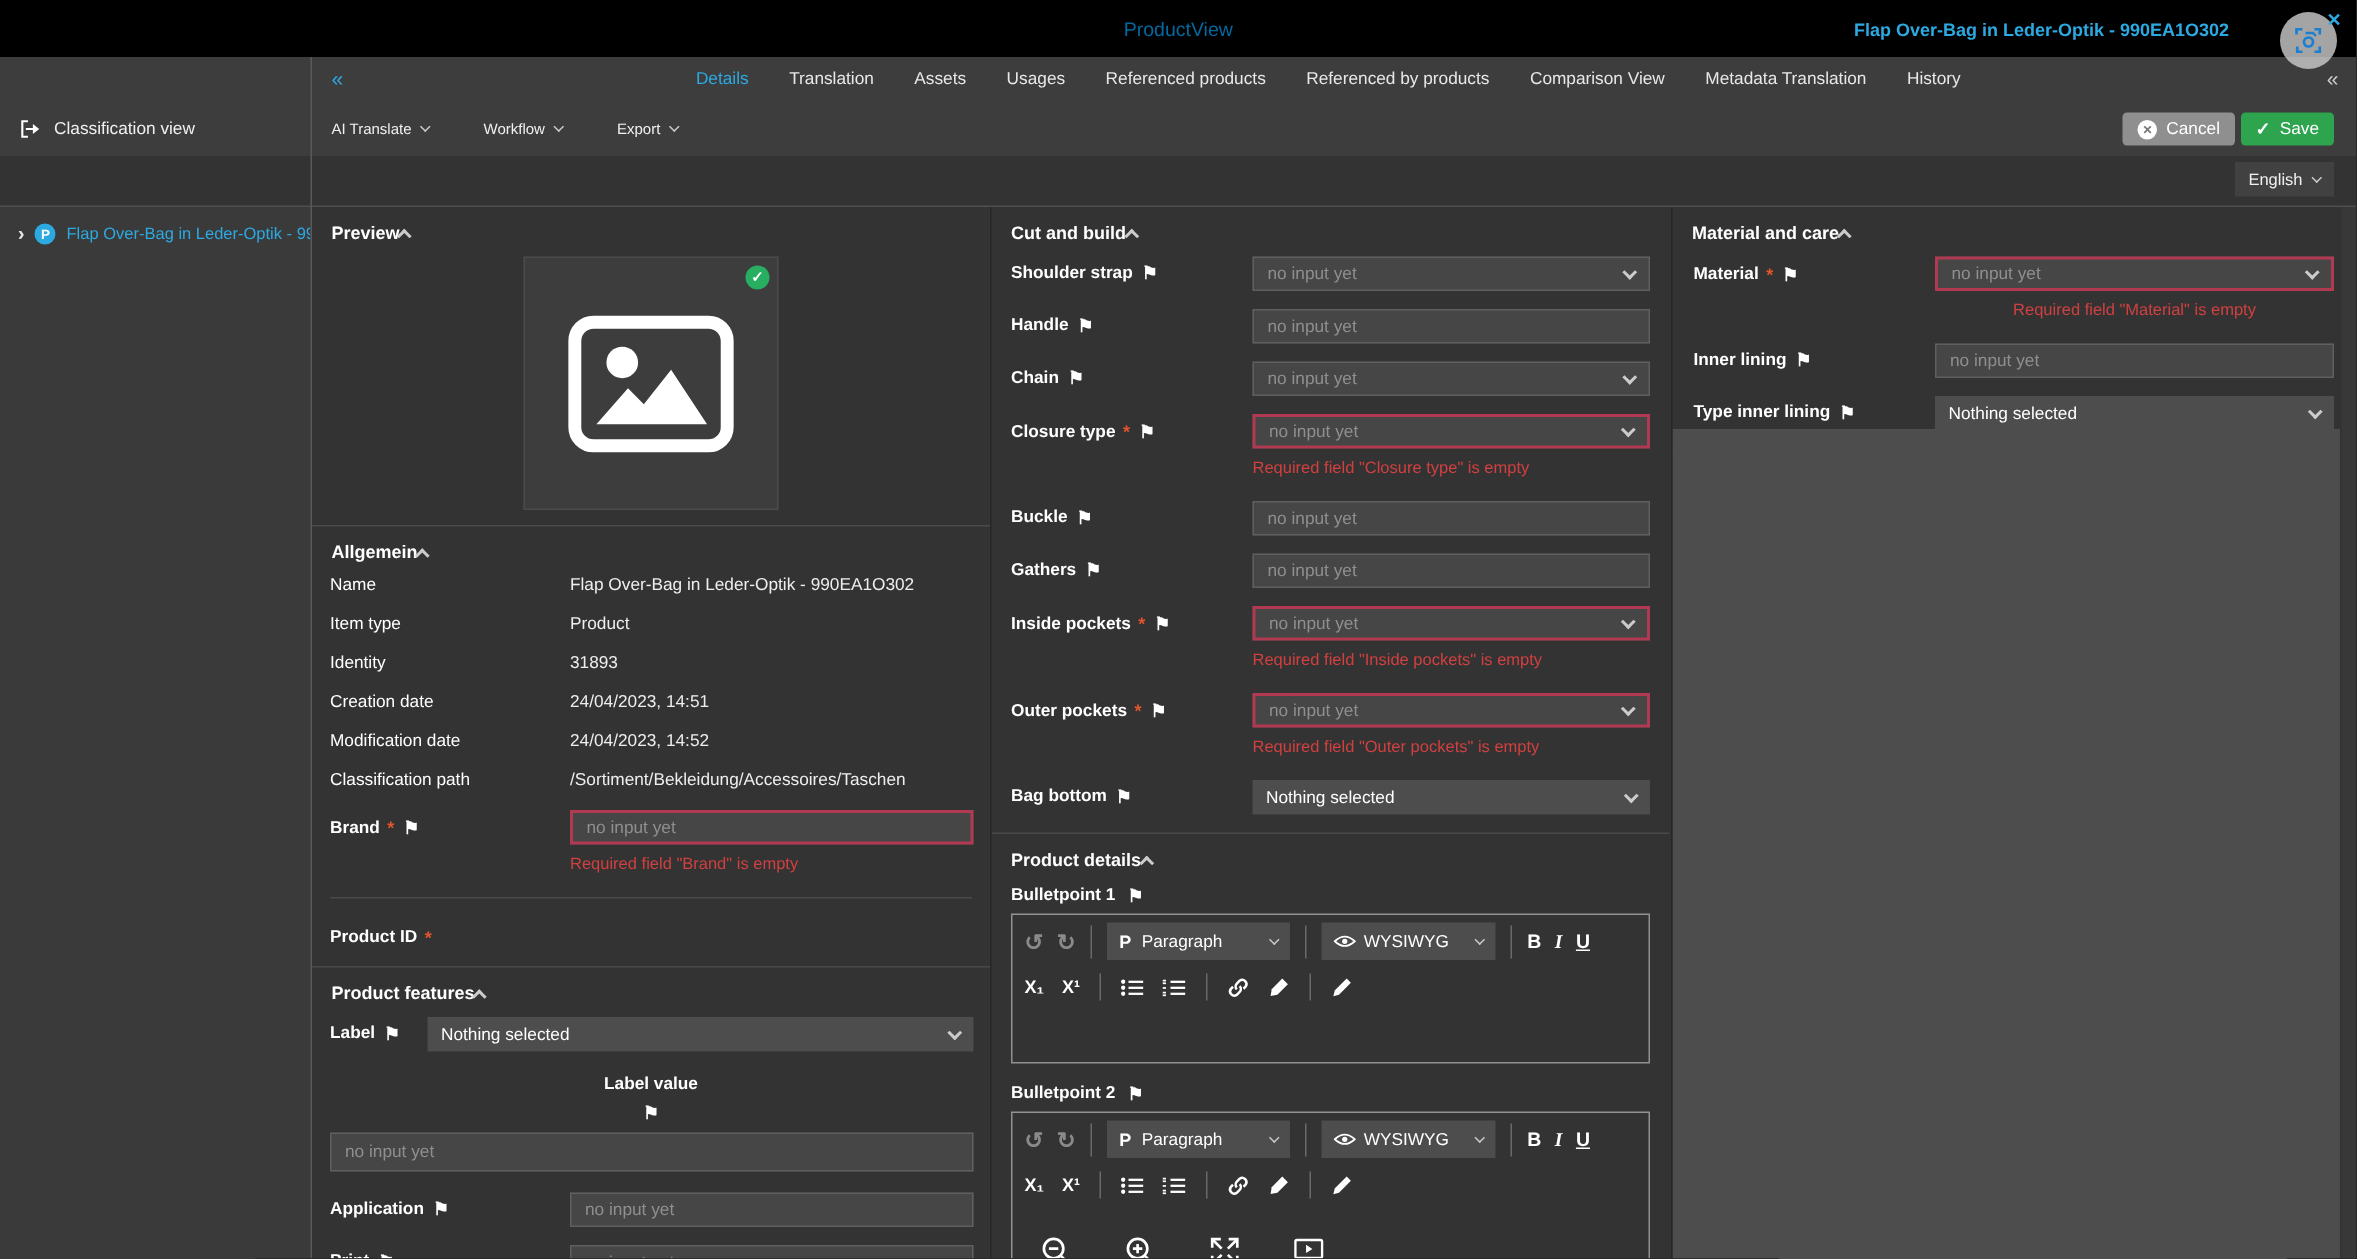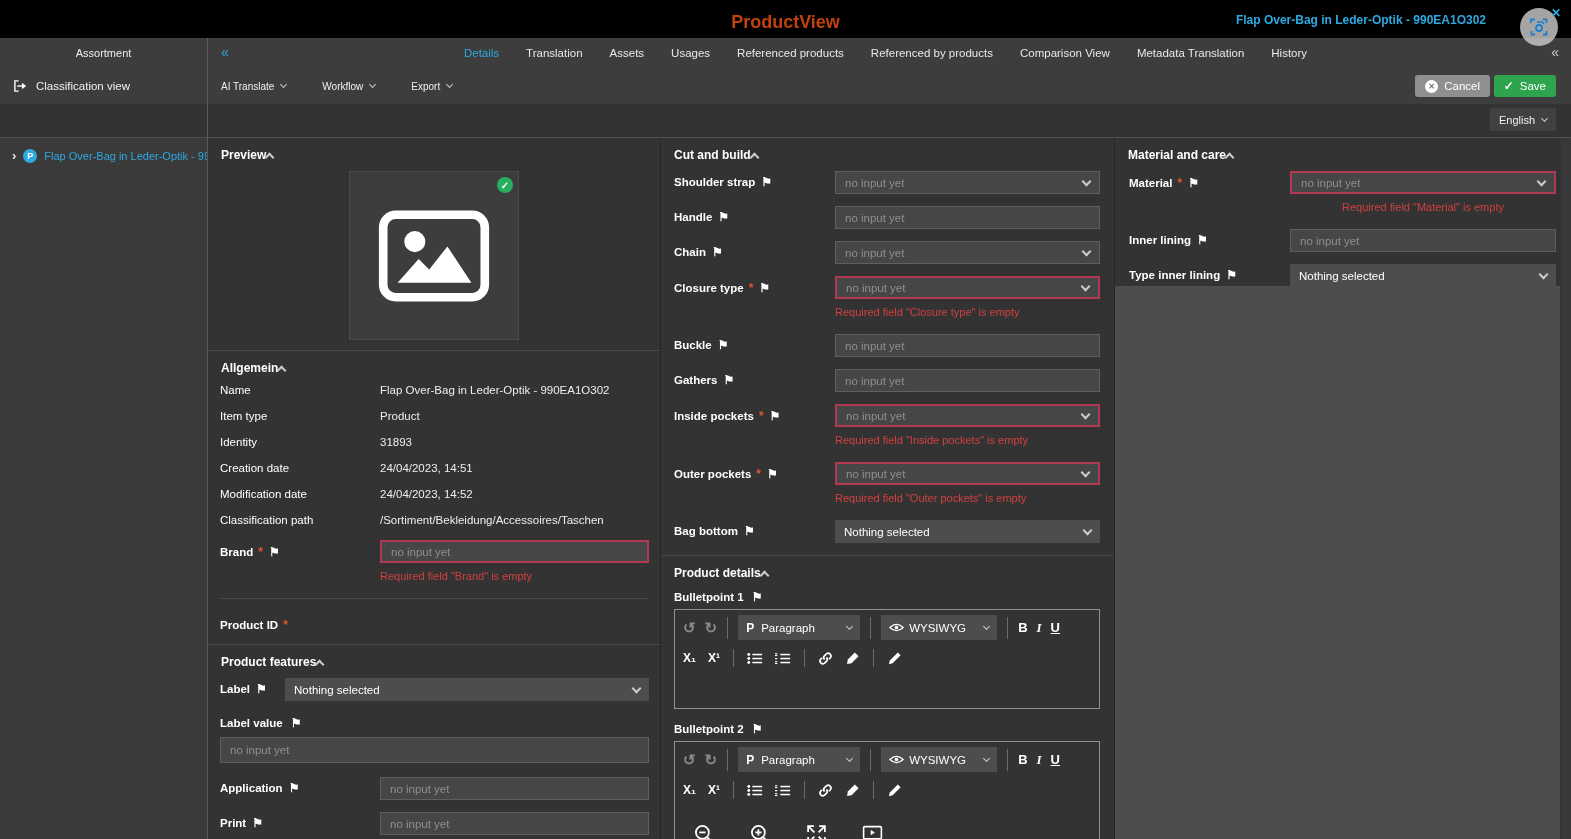--- a/index.html
+++ b/index.html
@@ -2,21 +2,21 @@
 <html><head>
 <meta charset="utf-8">
 <style>
   * { box-sizing: border-box; margin: 0; padding: 0; }
   html,body { background:#222; }
   body { font-family:"Liberation Sans", sans-serif; }
   #screen { position:relative; width:1571px; height:839px; background:#333; overflow:hidden; color:#fff; }
 
   
   .titlebar { position:absolute; top:0; left:0; width:100%; height:38px; background:#000; z-index:30; }
-  .app-title { position:absolute; left:50%; top:12px; transform:translateX(-50%); font-size:18px; font-weight:bold; color:#c2410c; }
+  .app-title { position:absolute; left:50%; top:12px; transform:translateX(-50%); font-size:13px; font-weight:normal; color:#0369a1; }
   .product-title { position:absolute; right:85px; top:13px; font-size:12px; font-weight:bold; color:#2da9e1; white-space:nowrap; }
   .capture-circle { position:absolute; right:13px; top:8px; width:38px; height:38px; border-radius:50%;
                     background:rgba(200,200,200,.82); z-index:40; display:flex; align-items:center; justify-content:center; }
   .capture-close { position:absolute; right:10px; top:6px; z-index:41; color:#2da9e1; font-size:12px; font-weight:bold; }
 
   
   .tabbar { position:absolute; top:38px; left:0; width:100%; height:30px; background:#3d3d3d; z-index:20; }
   .assort-cell { position:absolute; left:0; top:0; width:207px; height:30px; line-height:30px; text-align:center; font-size:11px; color:#eee; }
   .collapse-left { position:absolute; left:221px; top:0; height:30px; line-height:29px; font-size:14px; color:#2da9e1; cursor:pointer; }
   .tabs { position:absolute; left:240px; right:40px; top:0; height:30px; display:flex; justify-content:center; align-items:center; gap:27px; }
@@ -132,21 +132,20 @@
           <path d="M17.5 14 V17.5 H14"></path>
           <path d="M6 17.5 H2.5 V14"></path>
         <circle cx="10" cy="11" r="3"></circle>
         <path d="M8 5 h5 l2 2" stroke-width="1.6"></path>
       </g>
     </svg>
   </div>
   <div class="capture-close">✕</div>
 
   <div class="tabbar">
-    <div class="assort-cell">Assortment</div>
     <div class="collapse-left">«</div>
     <div class="tabs">
       <span class="tab active">Details</span>
       <span class="tab">Translation</span>
       <span class="tab">Assets</span>
       <span class="tab">Usages</span>
       <span class="tab">Referenced products</span>
       <span class="tab">Referenced  by products</span>
       <span class="tab">Comparison View</span>
       <span class="tab">Metadata Translation</span>
@@ -284,21 +283,21 @@
         <span class="flag">⚑</span>
       </div>
       <div class="fctl">
         <div class="select lit">
           <span>Nothing selected</span>
           <i class="chev down"></i>
         </div>
       </div>
     </div>
 
-    <div class="bp-label" style="padding:0 12px;margin:16px 0 8px;">
+    <div class="bp-label" style="padding:0 12px;margin:16px 0 8px;flex-direction:column;">
       <span>Label value</span>
       <span class="flag">⚑</span>
     </div>
     <div style="margin:0 11px 14px 12px;">
       <div class="input" style="height:26px;">
         <span>no input yet</span>
       </div>
     </div>
 
     <div class="frow">

